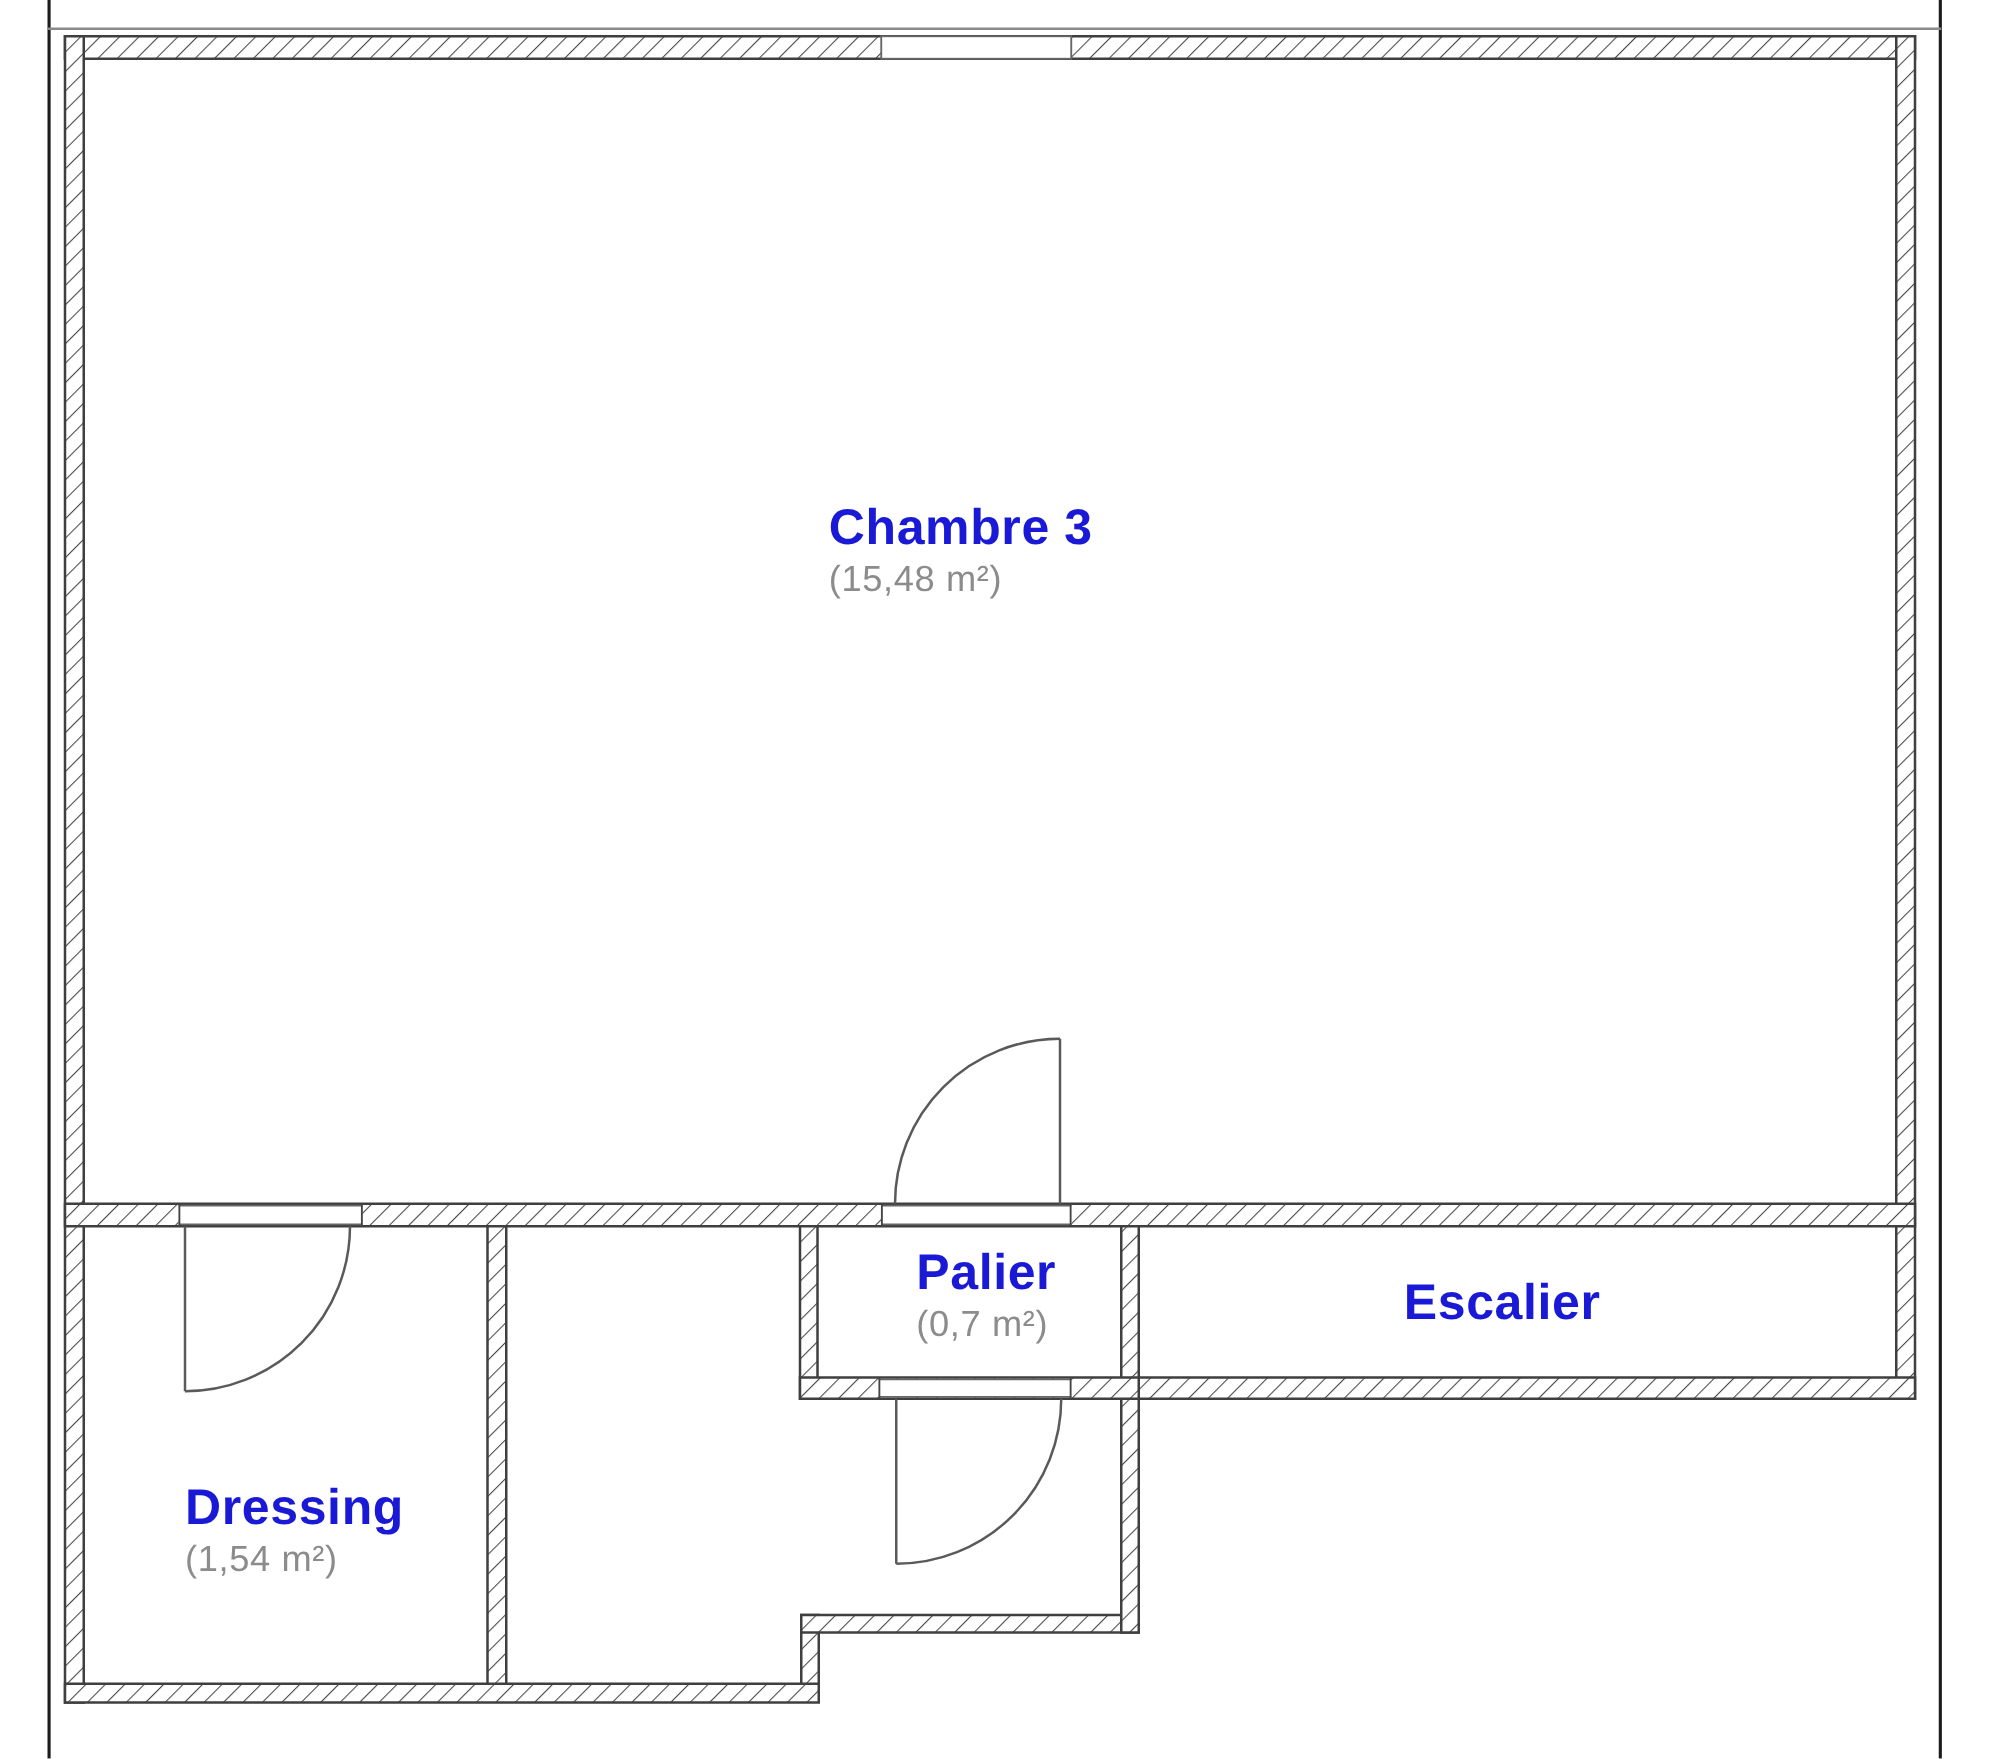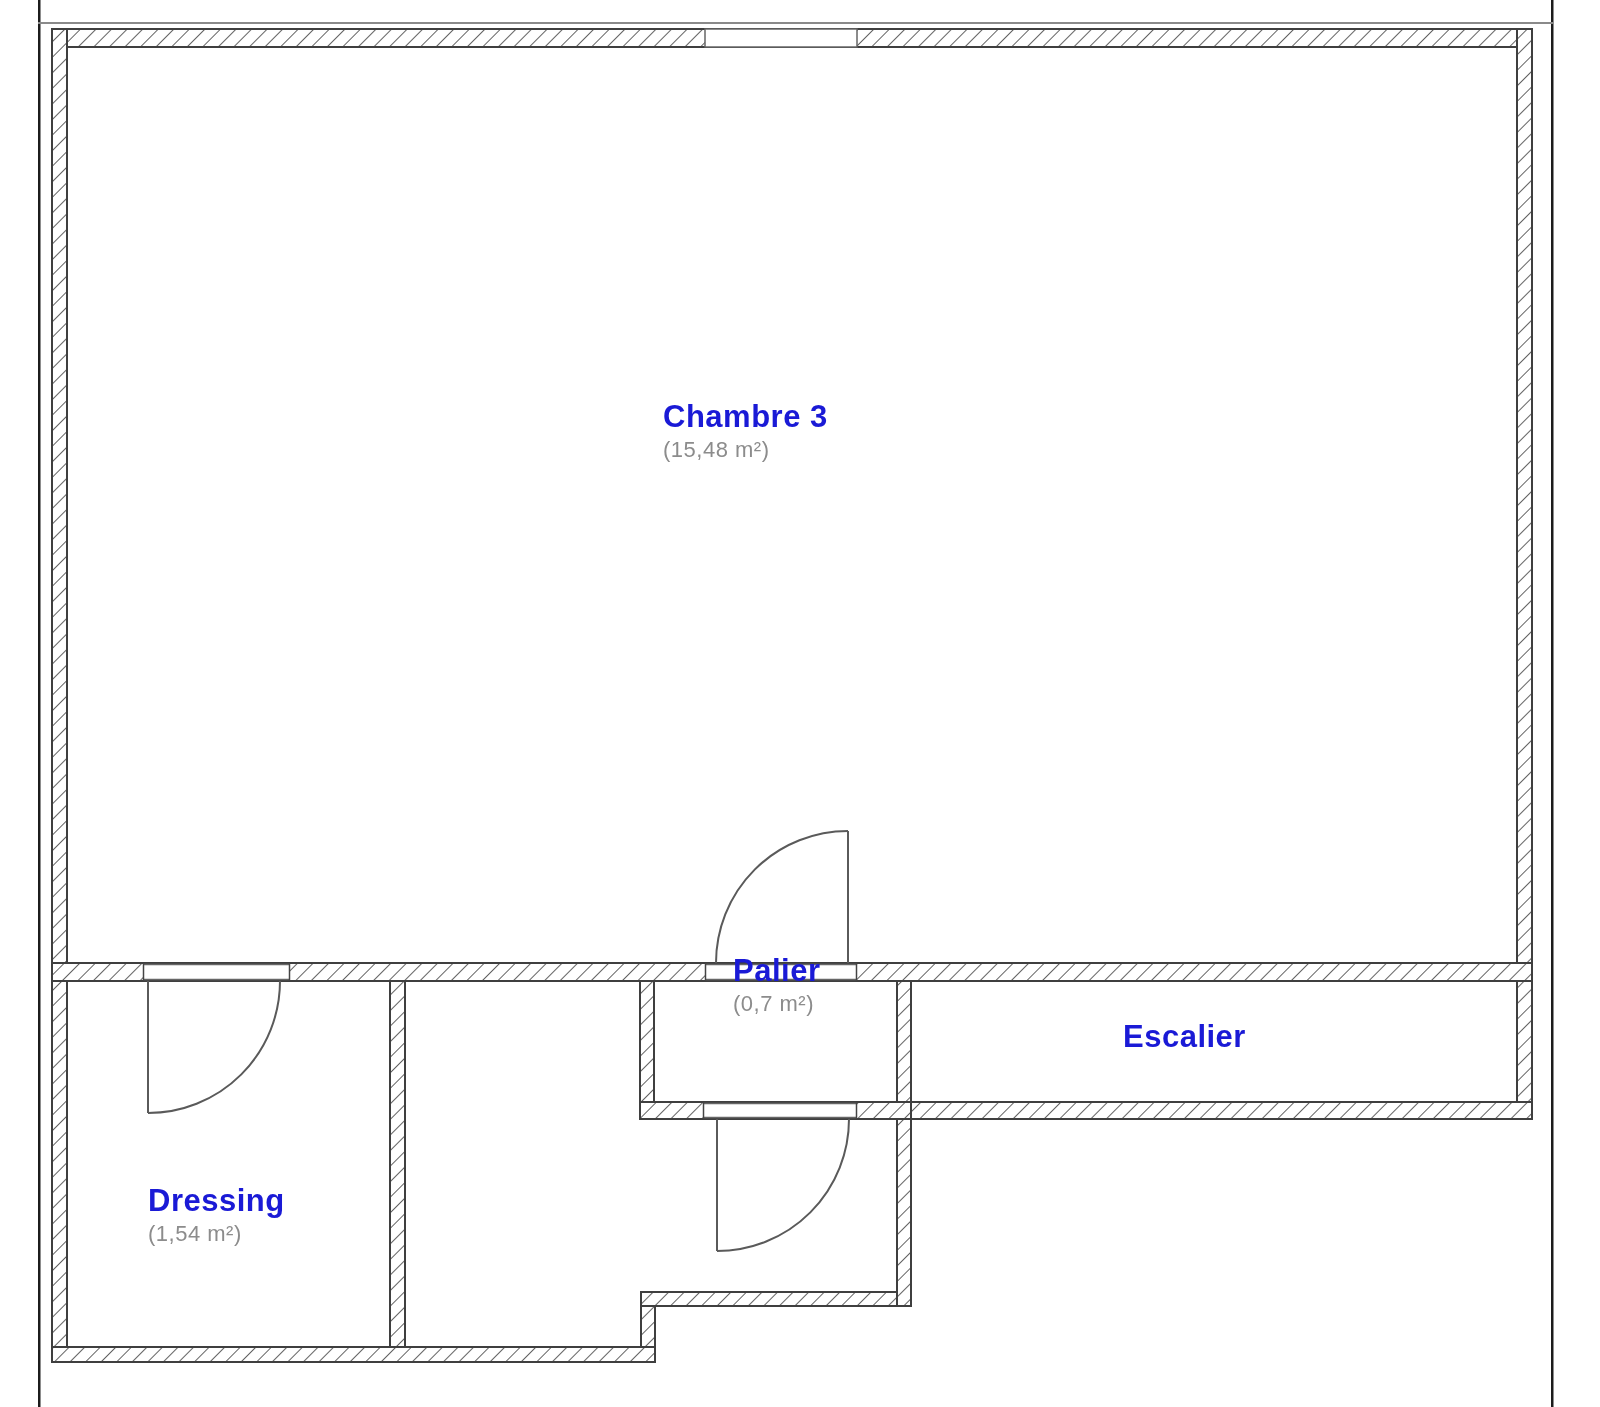--- a/index.html
+++ b/index.html
@@ -13,34 +13,34 @@
   #plan-svg{position:absolute;left:0;top:0;}
   .room-label{
     position:absolute;
     display:flex;flex-direction:column;align-items:flex-start;
     white-space:nowrap;
     line-height:1.12;
   }
   .room-name{
     color:#1a1ad6;
     font-weight:bold;
-    font-size:31px;
+    font-size:40px;
     letter-spacing:0.5px;
   }
   .room-area{
     color:#8c8c8c;
-    font-size:22px;
+    font-size:29px;
     letter-spacing:0.5px;
     margin-top:3px;
   }
   
   #label-chambre3{left:663px;top:400px;}
   #label-dressing{left:148px;top:1184px;}
   #label-salle-eau{left:455px;top:1168px;}
-  #label-palier{left:733px;top:954px;}
+  #label-palier{left:733px;top:996px;}
   #label-escalier{left:1123px;top:1020px;text-align:center;}
 </style>
 </head>
 <body>
 
 <div id="stage">
 
   <svg id="plan-svg" width="1600" height="1407" viewBox="0 0 1600 1407">
     <defs>
       <pattern id="hatch" width="11" height="11" patternUnits="userSpaceOnUse" patternTransform="rotate(45)">

